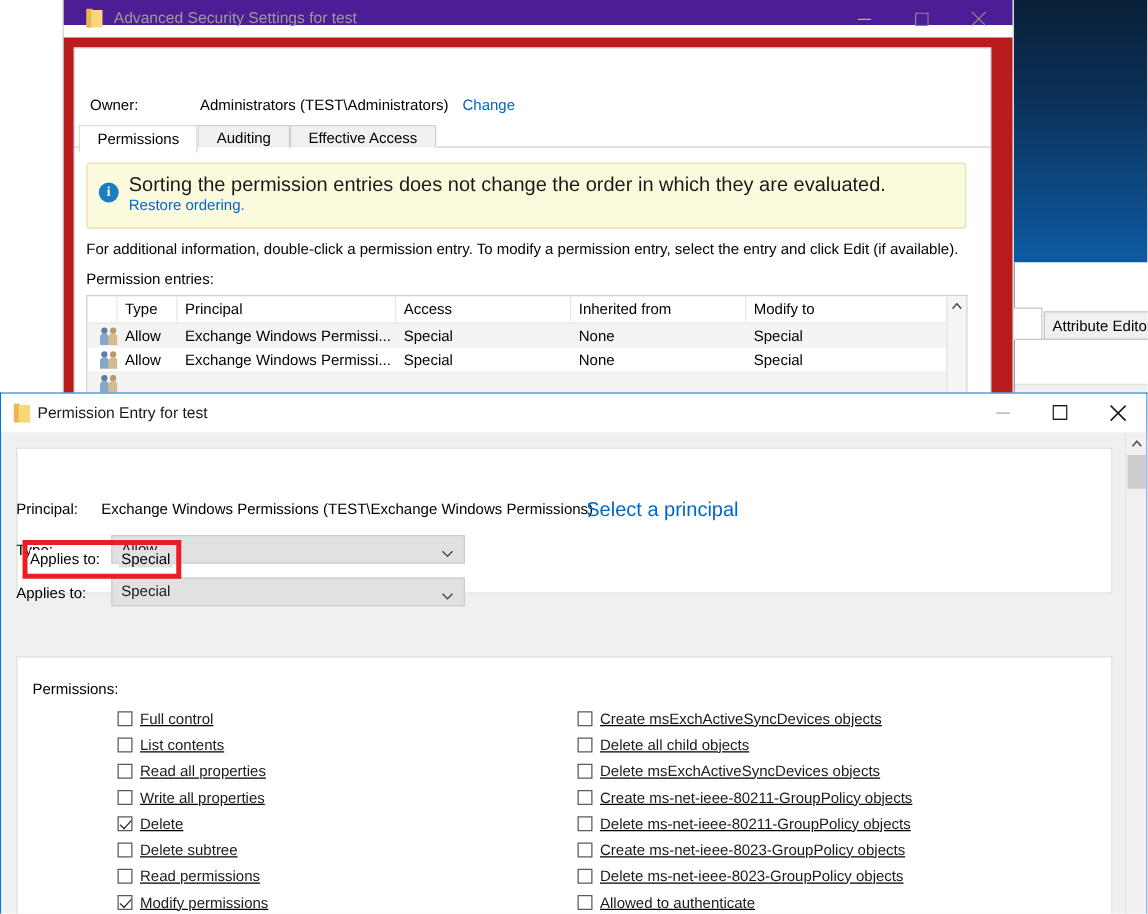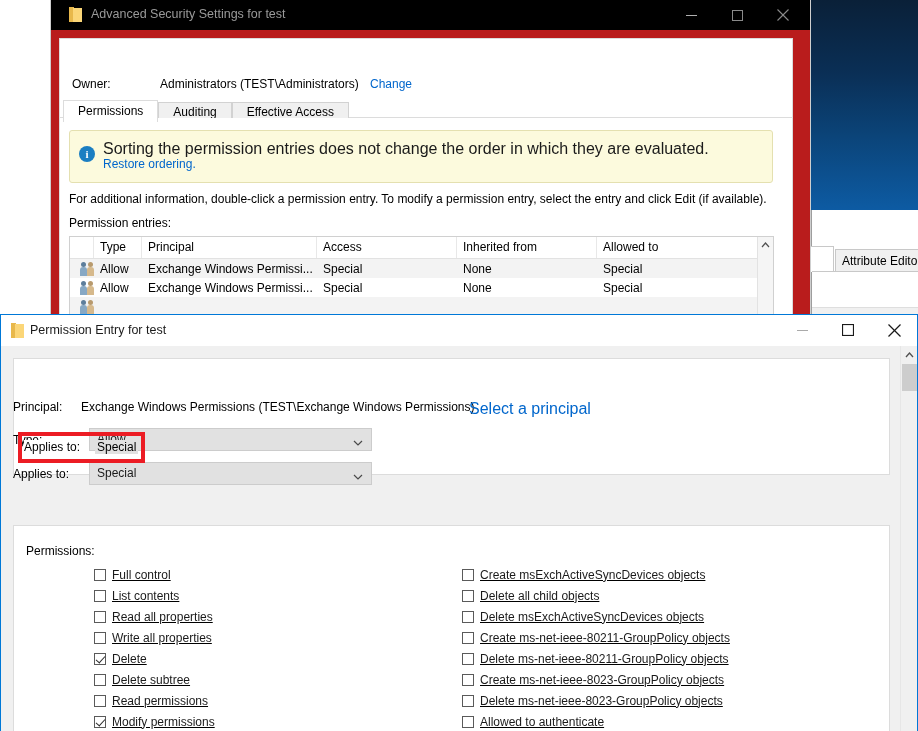--- a/index.html
+++ b/index.html
@@ -95,22 +95,22 @@
     left: 50px; top: 0;
     width: 761px; height: 332px;
     background: #ffffff;
     border-left: 1px solid #cfcfcf;
     border-right: 1px solid #cfcfcf;
     box-sizing: border-box;
   }
   #adv-titlebar {
     position: absolute;
     left: 0; top: 0;
-    width: 759px; height: 30px;
-    background: #000000;
+    width: 759px; height: 20px;
+    background: #4c1d95;
   }
   #adv-title-icon {
     position: absolute;
     left: 18px; top: 7px;
     width: 13px; height: 15px;
   }
   .folder-glyph {
     position: absolute;
     left: 0; top: 0;
     width: 13px; height: 15px;
@@ -177,21 +177,20 @@
     left: 310px; top: 38px;
     font-size: 12px;
     color: #0066cc;
     cursor: pointer;
   }
   #adv-tabstrip {
     position: absolute;
     left: 12px; top: 70px;
     height: 22px;
     display: flex;
-    align-items: flex-end;
   }
   .adv-tab {
     height: 20px;
     line-height: 19px;
     font-size: 12px;
     padding: 0 14px;
     background: #f0f0f0;
     border: 1px solid #d2d2d2;
     border-bottom: none;
     box-sizing: border-box;
@@ -618,21 +617,21 @@
       <div id="adv-hint">For additional information, double-click a permission entry. To modify a permission entry, select the entry and click Edit (if available).</div>
       <div id="adv-entries-label">Permission entries:</div>
 
       <div id="adv-table">
         <div id="adv-table-head">
           <div class="cell tbl-c0"></div>
           <div class="cell tbl-c1">Type</div>
           <div class="cell tbl-c2">Principal</div>
           <div class="cell tbl-c3">Access</div>
           <div class="cell tbl-c4">Inherited from</div>
-          <div class="cell tbl-c5">Allowed to</div>
+          <div class="cell tbl-c5">Modify to</div>
         </div>
 
         <div class="adv-row alt">
           <div class="cell tbl-c0">
             <span class="group-icon">
               <span class="p1"></span><span class="p2"></span><span class="h1"></span><span class="h2"></span>
             </span>
           </div>
           <div class="cell tbl-c1">Allow</div>
           <div class="cell tbl-c2">Exchange Windows Permissi...</div>

